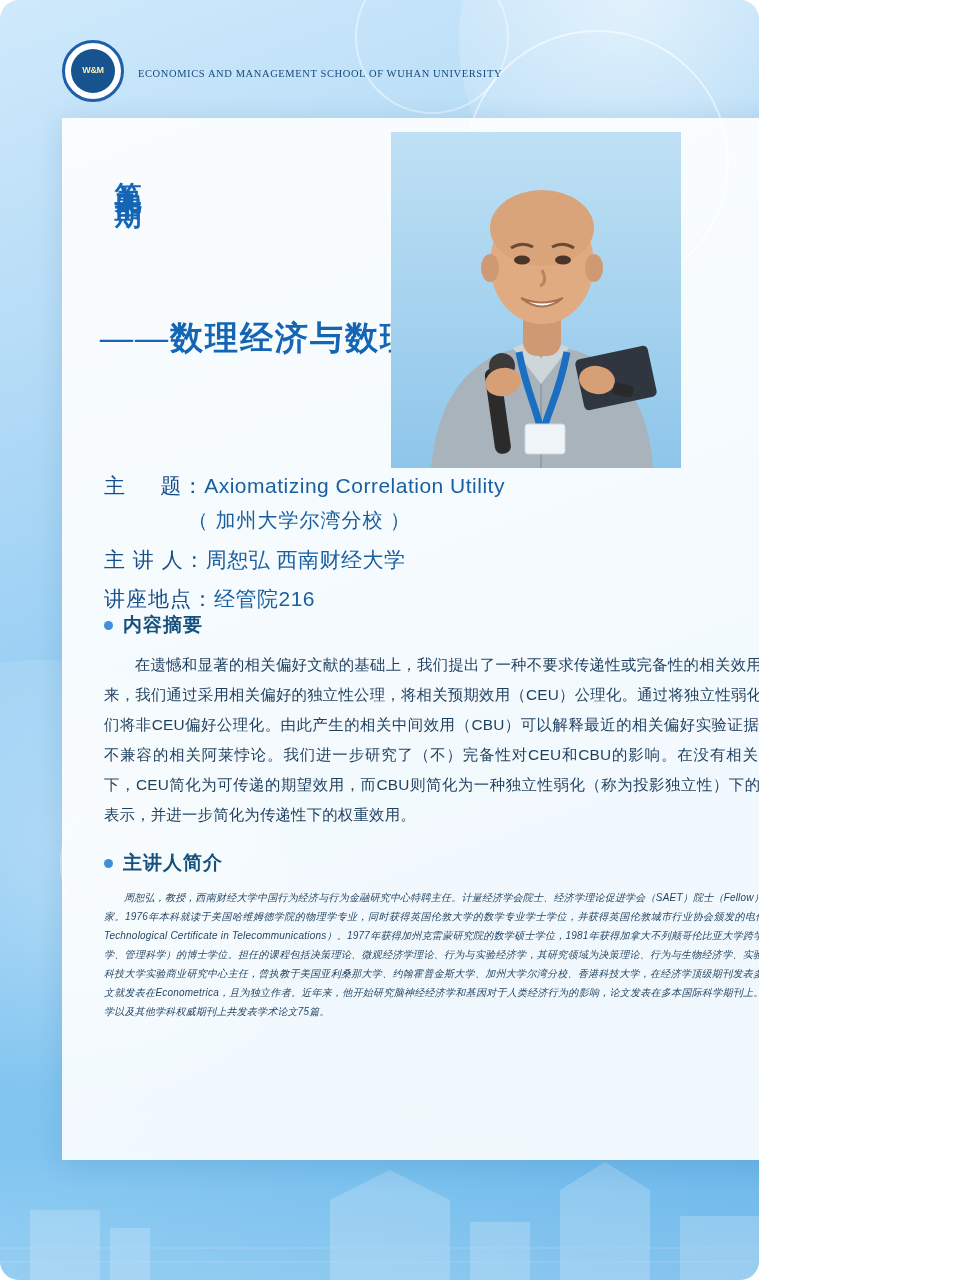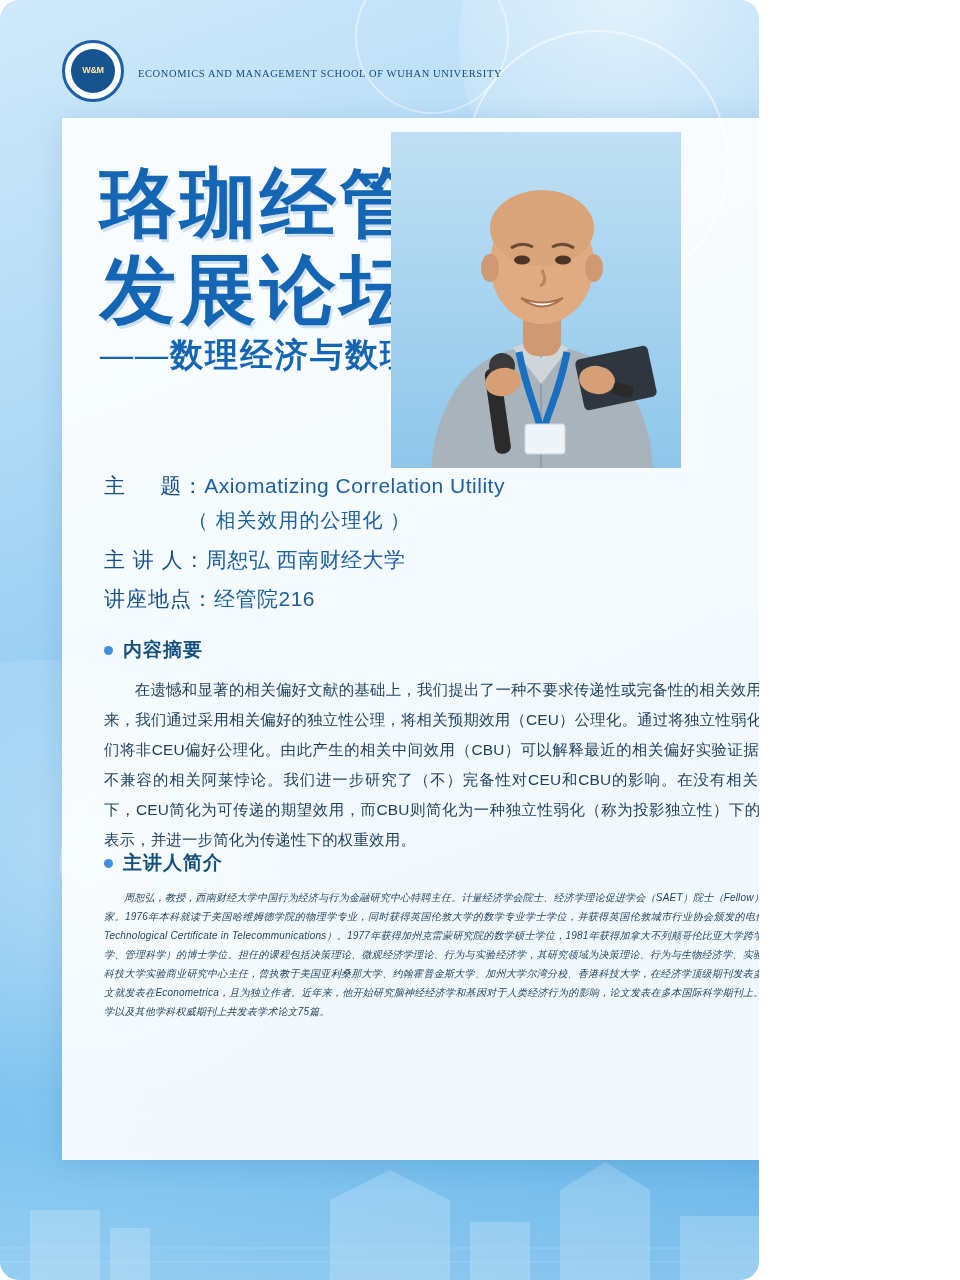--- a/index.html
+++ b/index.html
@@ -198,21 +198,21 @@
     color: #1a5fa0;
     letter-spacing: 1px;
   }
   
   .section {
     position: absolute;
     left: 104px;
     width: 752px;
     z-index: 6;
   }
-  .sec-abstract { top: 637px; }
+  .sec-abstract { top: 612px; }
   .sec-bio { top: 850px; }
   .sec-head {
     display: flex;
     align-items: center;
     gap: 10px;
     margin-bottom: 12px;
   }
   .dot {
     width: 9px; height: 9px;
     border-radius: 50%;
@@ -276,24 +276,20 @@
     </div>
     <div class="school-name">
       <div class="school-en">ECONOMICS AND MANAGEMENT SCHOOL OF WUHAN UNIVERSITY</div>
     </div>
   </div>
 
   <div class="card"></div>
 
   <div class="title-wrap">
     <div class="title-row">
-      <div>
-        <div class="big-title">珞珈经管</div>
-        <div class="big-title">发展论坛</div>
-      </div>
       <div class="issue">第九十四期</div>
     </div>
     <div class="subtitle">——数理经济与数理金融论坛</div>
   </div>
 
   <div class="photo">
     <svg viewBox="0 0 290 336" width="290" height="336">
       <defs>
         <linearGradient id="photobg" x1="0" y1="0" x2="0" y2="1">
           <stop offset="0%" stop-color="#bfe0f4"></stop>
@@ -340,21 +336,21 @@
 
       <rect x="222" y="252" width="20" height="12" rx="3" fill="#2a2a2a" transform="rotate(12 232 258)"></rect>
     </svg>
   </div>
 
   <div class="info">
     <div class="info-line">
       <span class="info-label">主     题：</span>
       <span class="info-value">Axiomatizing Correlation Utility</span>
     </div>
-    <div class="info-sub">（ 相关效用的公理化 ）</div>
+    <div class="info-sub">（ 加州大学尔湾分校 ）</div>
     <div class="info-line">
       <span class="info-label">主 讲 人：</span>
       <span class="info-value">周恕弘  西南财经大学</span>
     </div>
     <div class="info-line">
       <span class="info-label">讲座地点：</span>
       <span class="info-value">经管院216</span>
     </div>
   </div>
 

